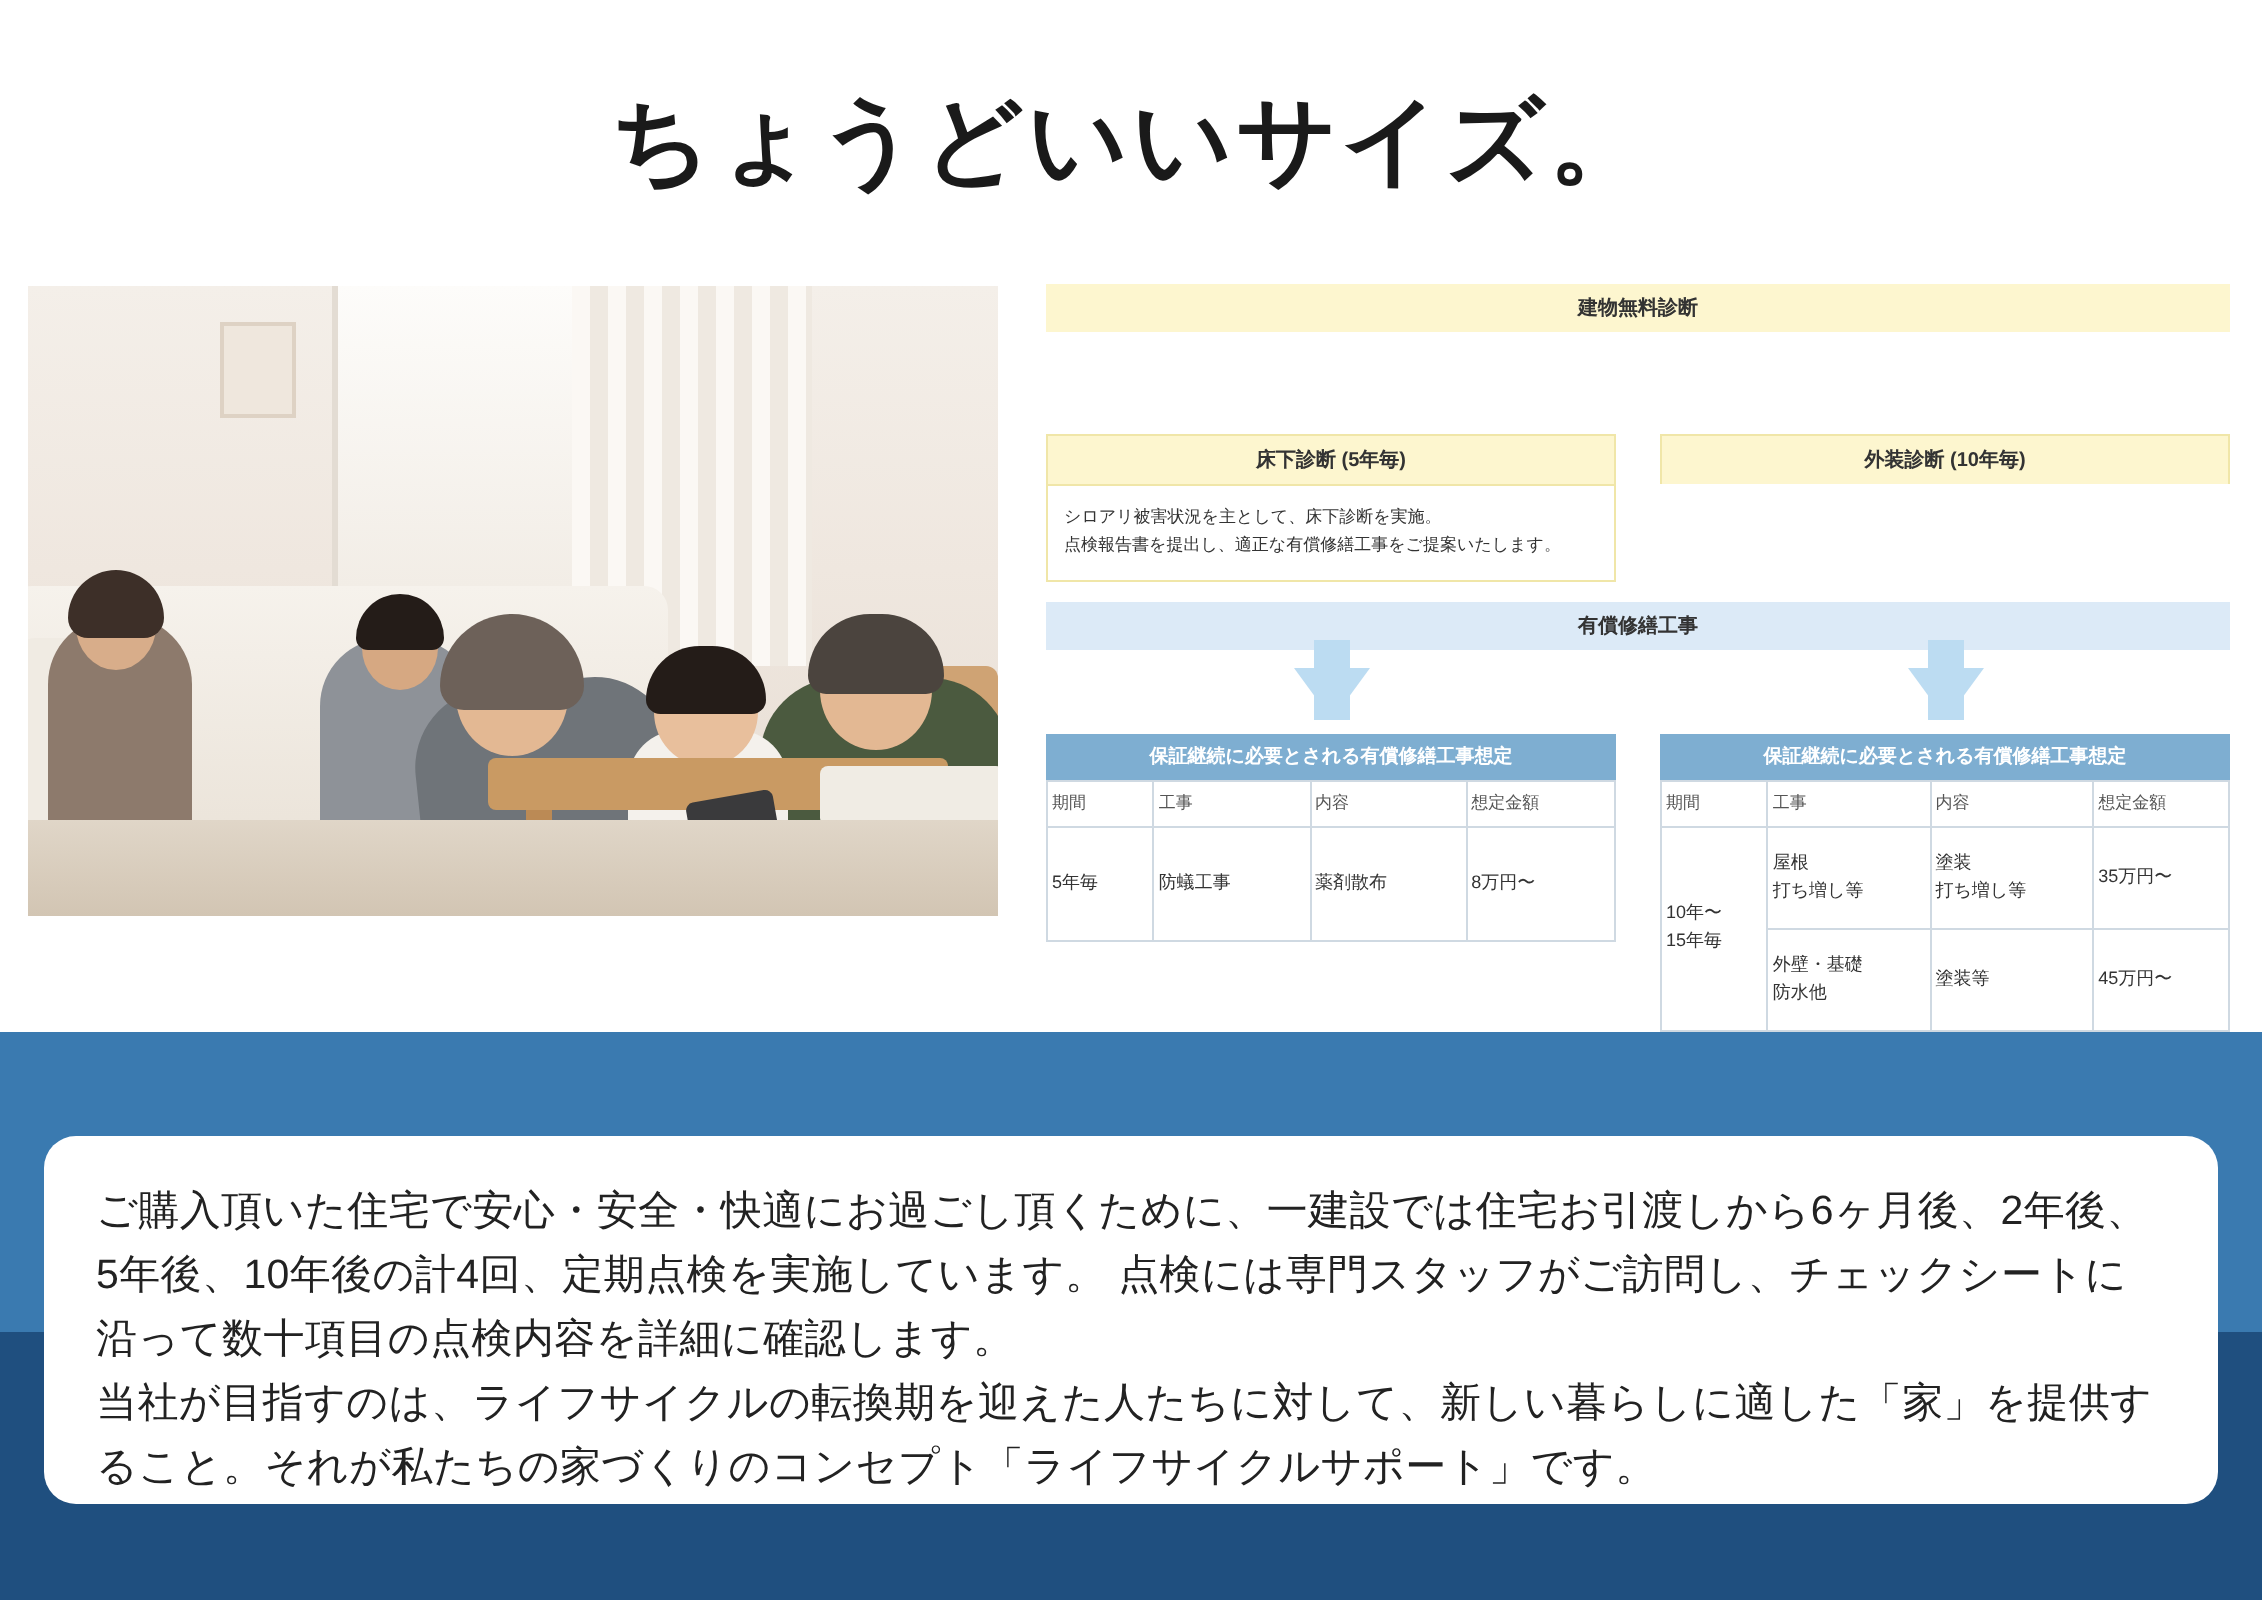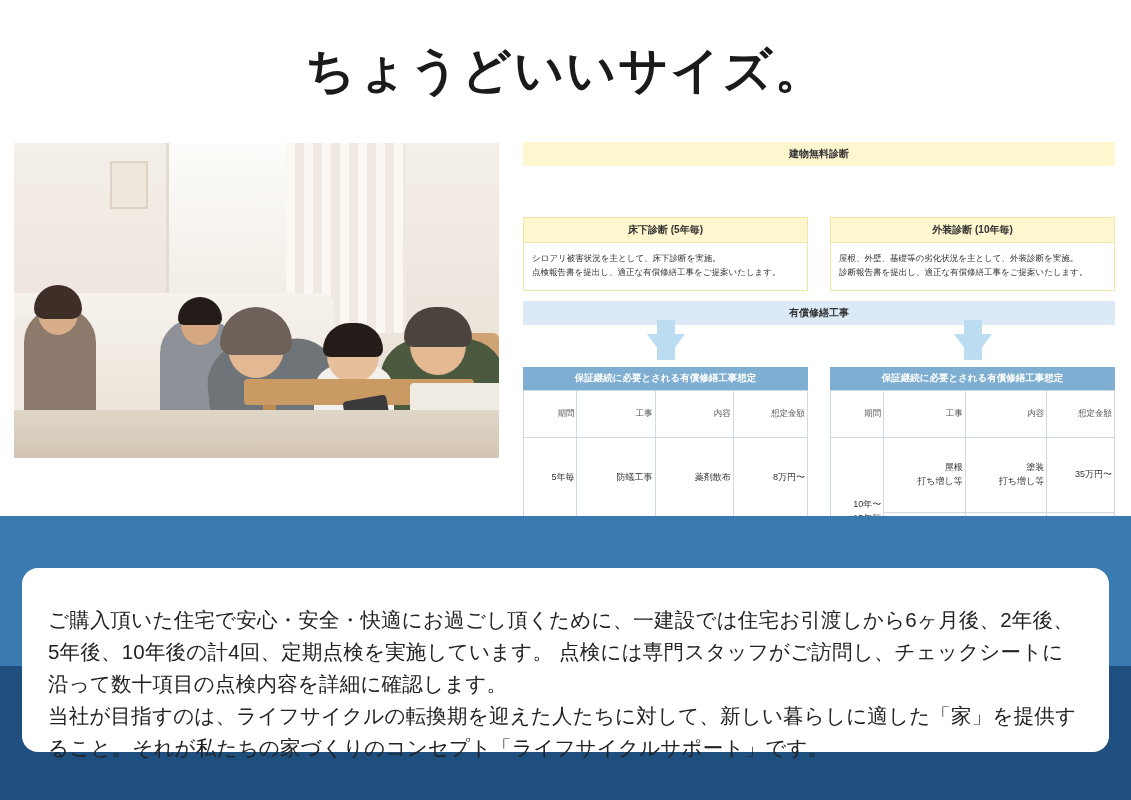--- a/index.html
+++ b/index.html
@@ -292,22 +292,22 @@
     font-size: 9.5px;
     padding: 5px 0;
   }
   table.spec {
     width: 100%;
     border-collapse: collapse;
     font-size: 9px;
   }
   table.spec th, table.spec td {
     border: 1px solid #cfd9e2;
-    text-align: right;
-    padding: 17px 2px;
+    text-align: left;
+    padding: 5px 2px;
     color: #333;
     font-weight: normal;
   }
   table.spec th {
     font-size: 8.5px;
     color: #555;
   }
   table.spec td.tall {
     line-height: 1.55;
   }
@@ -330,21 +330,21 @@
   }
   .callout {
     position: absolute;
     left: 22px;
     top: 568px;
     width: 1087px;
     height: 184px;
     background: #ffffff;
     border-radius: 16px;
     box-sizing: border-box;
-    padding: 36px 26px;
+    padding: 22px 26px;
   }
   .callout p {
     margin: 0;
     font-size: 20.5px;
     line-height: 1.56;
     color: #222;
     letter-spacing: 0.2px;
   }
 </style>
 </head>
@@ -390,22 +390,20 @@
     <div class="bar-yellow">建物無料診断</div>
 
     <div class="two-col">
       <div class="col">
         <div class="box-yellow-head">床下診断 (5年毎)</div>
         <div class="box-yellow-body" style="white-space: pre-line;">シロアリ被害状況を主として、床下診断を実施。
 点検報告書を提出し、適正な有償修繕工事をご提案いたします。</div>
       </div>
       <div class="col">
         <div class="box-yellow-head">外装診断 (10年毎)</div>
-        <div class="box-yellow-body" style="white-space: pre-line;">屋根、外壁、基礎等の劣化状況を主として、外装診断を実施。
-診断報告書を提出し、適正な有償修繕工事をご提案いたします。</div>
       </div>
     </div>
 
     <div class="bar-blue">有償修繕工事</div>
 
     <div class="arrow-row">
       <div class="arrow-cell">
         <div class="arrow"></div>
       </div>
       <div class="arrow-cell">

